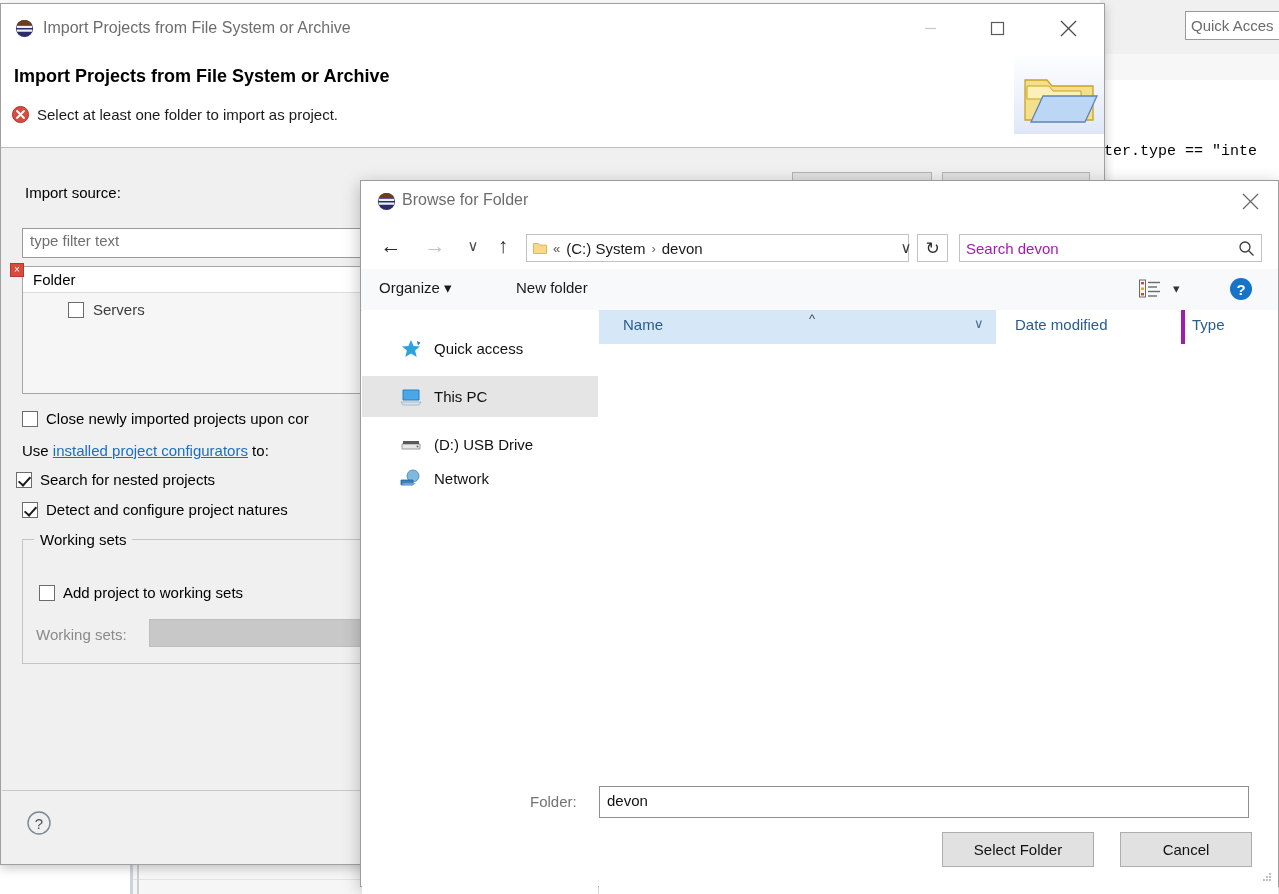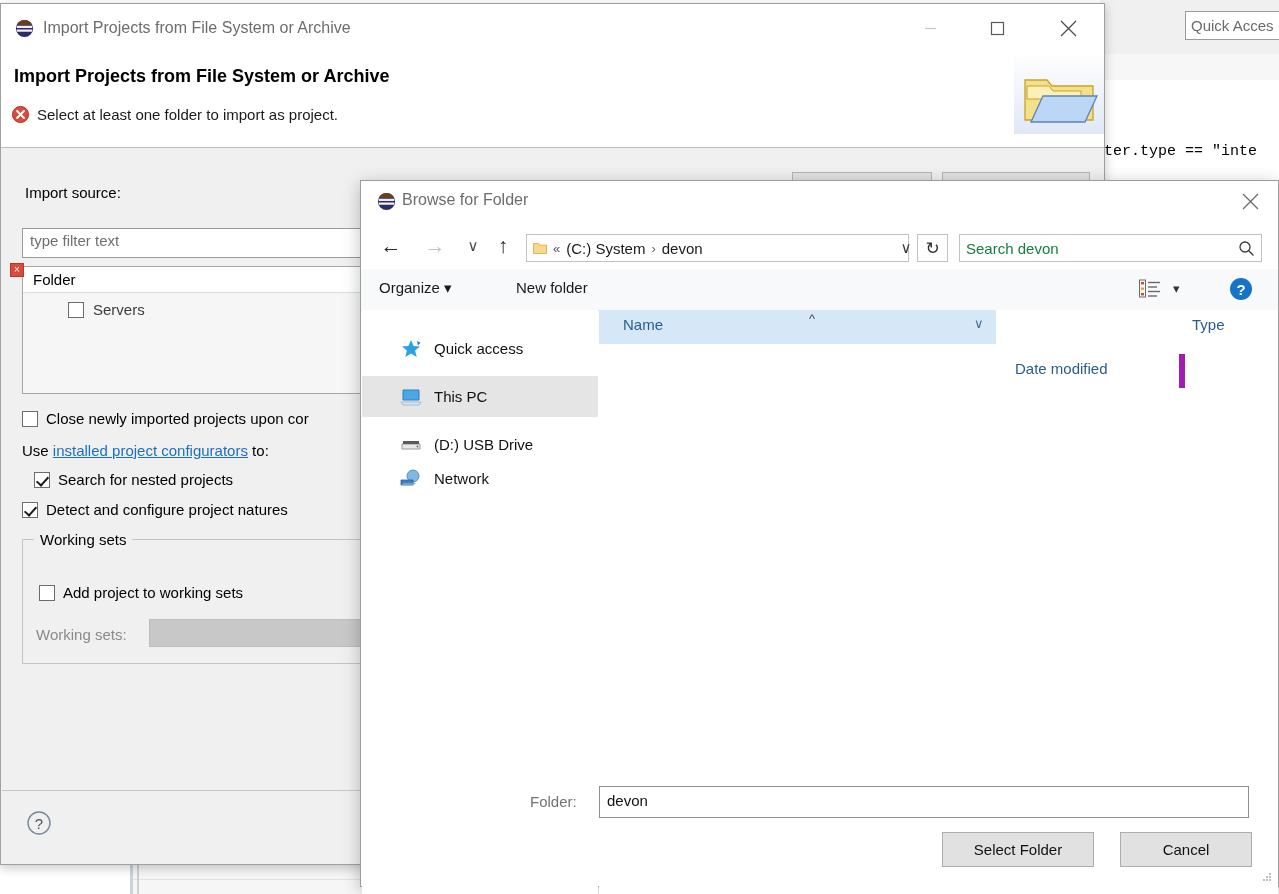--- a/index.html
+++ b/index.html
@@ -155,21 +155,21 @@
     border:solid #1a1a1a; border-width:0 2px 2px 0; transform:rotate(42deg);
   }
   .tree-row-label { font-size:15px; color:#3c3c3c; }
 
   .opt-row { position:absolute; display:flex; align-items:center; gap:8px; }
   .opt-row .olabel { font-size:15px; color:#000; white-space:nowrap; }
 
   .opt-close { left:21px; top:406px; }
   .use-line  { left:21px; top:438px; font-size:15px; }
   .use-line a { color:#1a6fc4; text-decoration:underline; cursor:pointer; }
-  .opt-nested { left:33px; top:467px;text-align:right; }
+  .opt-nested { left:15px; top:467px;text-align:right; }
   .opt-detect { left:21px; top:497px; }
 
   .wsgroup {
     position:absolute; left:21px; top:535px; width:1065px; height:125px;
     border:1px solid #c4c4c4; box-sizing:border-box;
   }
   .wsgroup-title {
     position:absolute; left:33px; top:527px; background:#f0f0f0;
     padding:0 6px; font-size:15px; color:#000;
   }
@@ -238,21 +238,21 @@
   .refresh-btn {
     position:absolute; left:556px; top:53px; width:31px; height:28px;
     border:1px solid #c2c2c2; box-sizing:border-box; background:#fff;
     display:flex; align-items:center; justify-content:center; font-size:17px; color:#2b2b2b;
   }
   .search-box {
     position:absolute; left:598px; top:53px; width:303px; height:28px;
     background:#ffffff; border:1px solid #c2c2c2; box-sizing:border-box;
     display:flex; align-items:center; padding:0 6px;
   }
-  .search-ph { flex:1; font-size:15px; color:#15803d; white-space:nowrap; }
+  .search-ph { flex:1; font-size:15px; color:#a21caf; white-space:nowrap; }
 
   .bff-toolbar {
     position:absolute; left:0; top:88px; width:917px; height:41px;
     background:#f7f9fb; border-bottom:1px solid #e2e6ea;
   }
   .tb-organize {
     position:absolute; left:18px; top:98px; font-size:15px; color:#1a1a1a; white-space:nowrap;
   }
   .tb-newfolder {
     position:absolute; left:155px; top:98px; font-size:15px; color:#1a1a1a; white-space:nowrap;
@@ -279,21 +279,21 @@
     background:#d6e7f7; box-sizing:border-box;
     border-right:1px solid #ffffff;
   }
   .col-name-sortmark {
     position:absolute; left:210px; top:1px; font-size:13px; color:#4a4a4a;
   }
   .col-name-label { position:absolute; left:24px; top:6px; font-size:15px; color:#2a5d8f; }
   .col-name-caret { position:absolute; left:375px; top:6px; font-size:13px; color:#4a6d8f; }
   .col-date {
     position:absolute; left:399px; top:0; width:187px; height:34px;
-    box-sizing:border-box; border-right:6px solid #a21caf;margin-top:44px;
+    box-sizing:border-box; border-right:4px solid #a21caf;
   }
   .col-date-label { position:absolute; left:17px; top:6px; font-size:15px; color:#2a5d8f; }
   .col-type { position:absolute; left:587px; top:0; width:92px; height:34px; }
   .col-type-label { position:absolute; left:6px; top:6px; font-size:15px; color:#2a5d8f; }
 
   .file-row { position:absolute; left:0; top:34px; width:679px; height:34px; }
   .fr-ico { position:absolute; left:30px; top:8px; width:17px; height:16px; }
   .fr-name { position:absolute; left:57px; top:6px; font-size:15px; color:#111; white-space:nowrap; }
   .fr-date { position:absolute; left:416px; top:6px; font-size:15px; color:#555; white-space:nowrap; }
   .fr-type { position:absolute; left:590px; top:6px; font-size:15px; color:#555; white-space:nowrap; }

